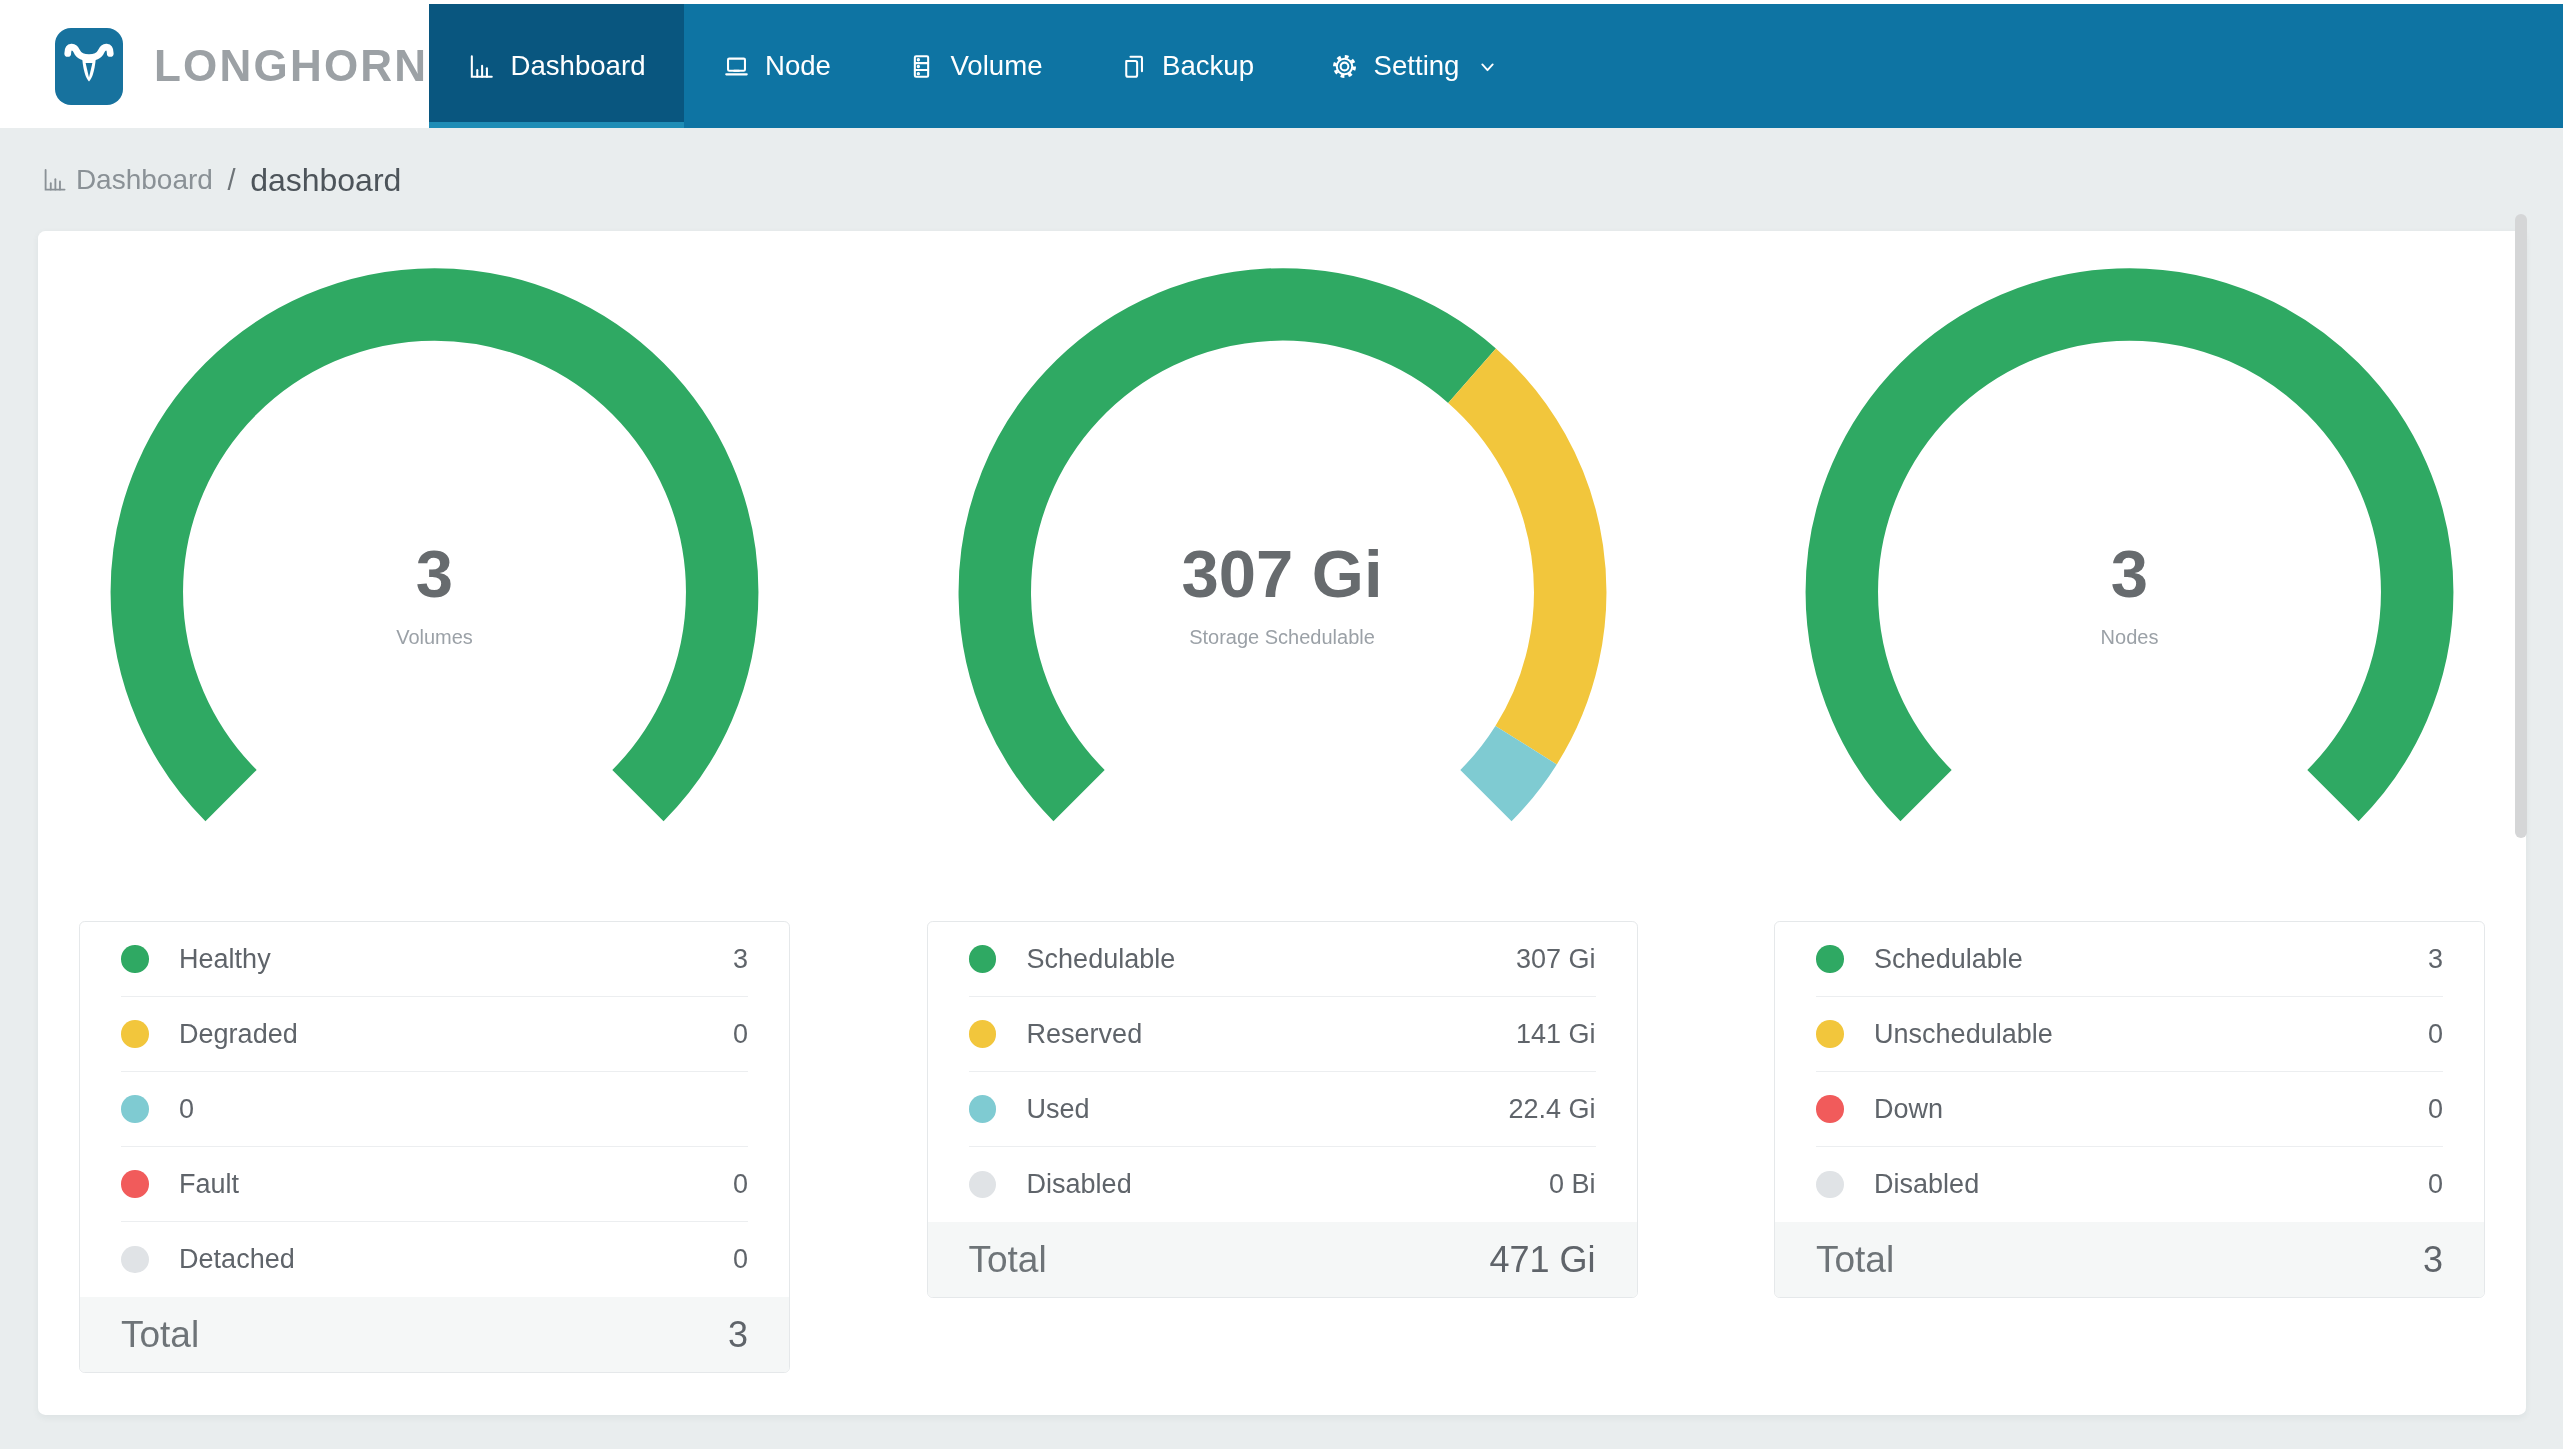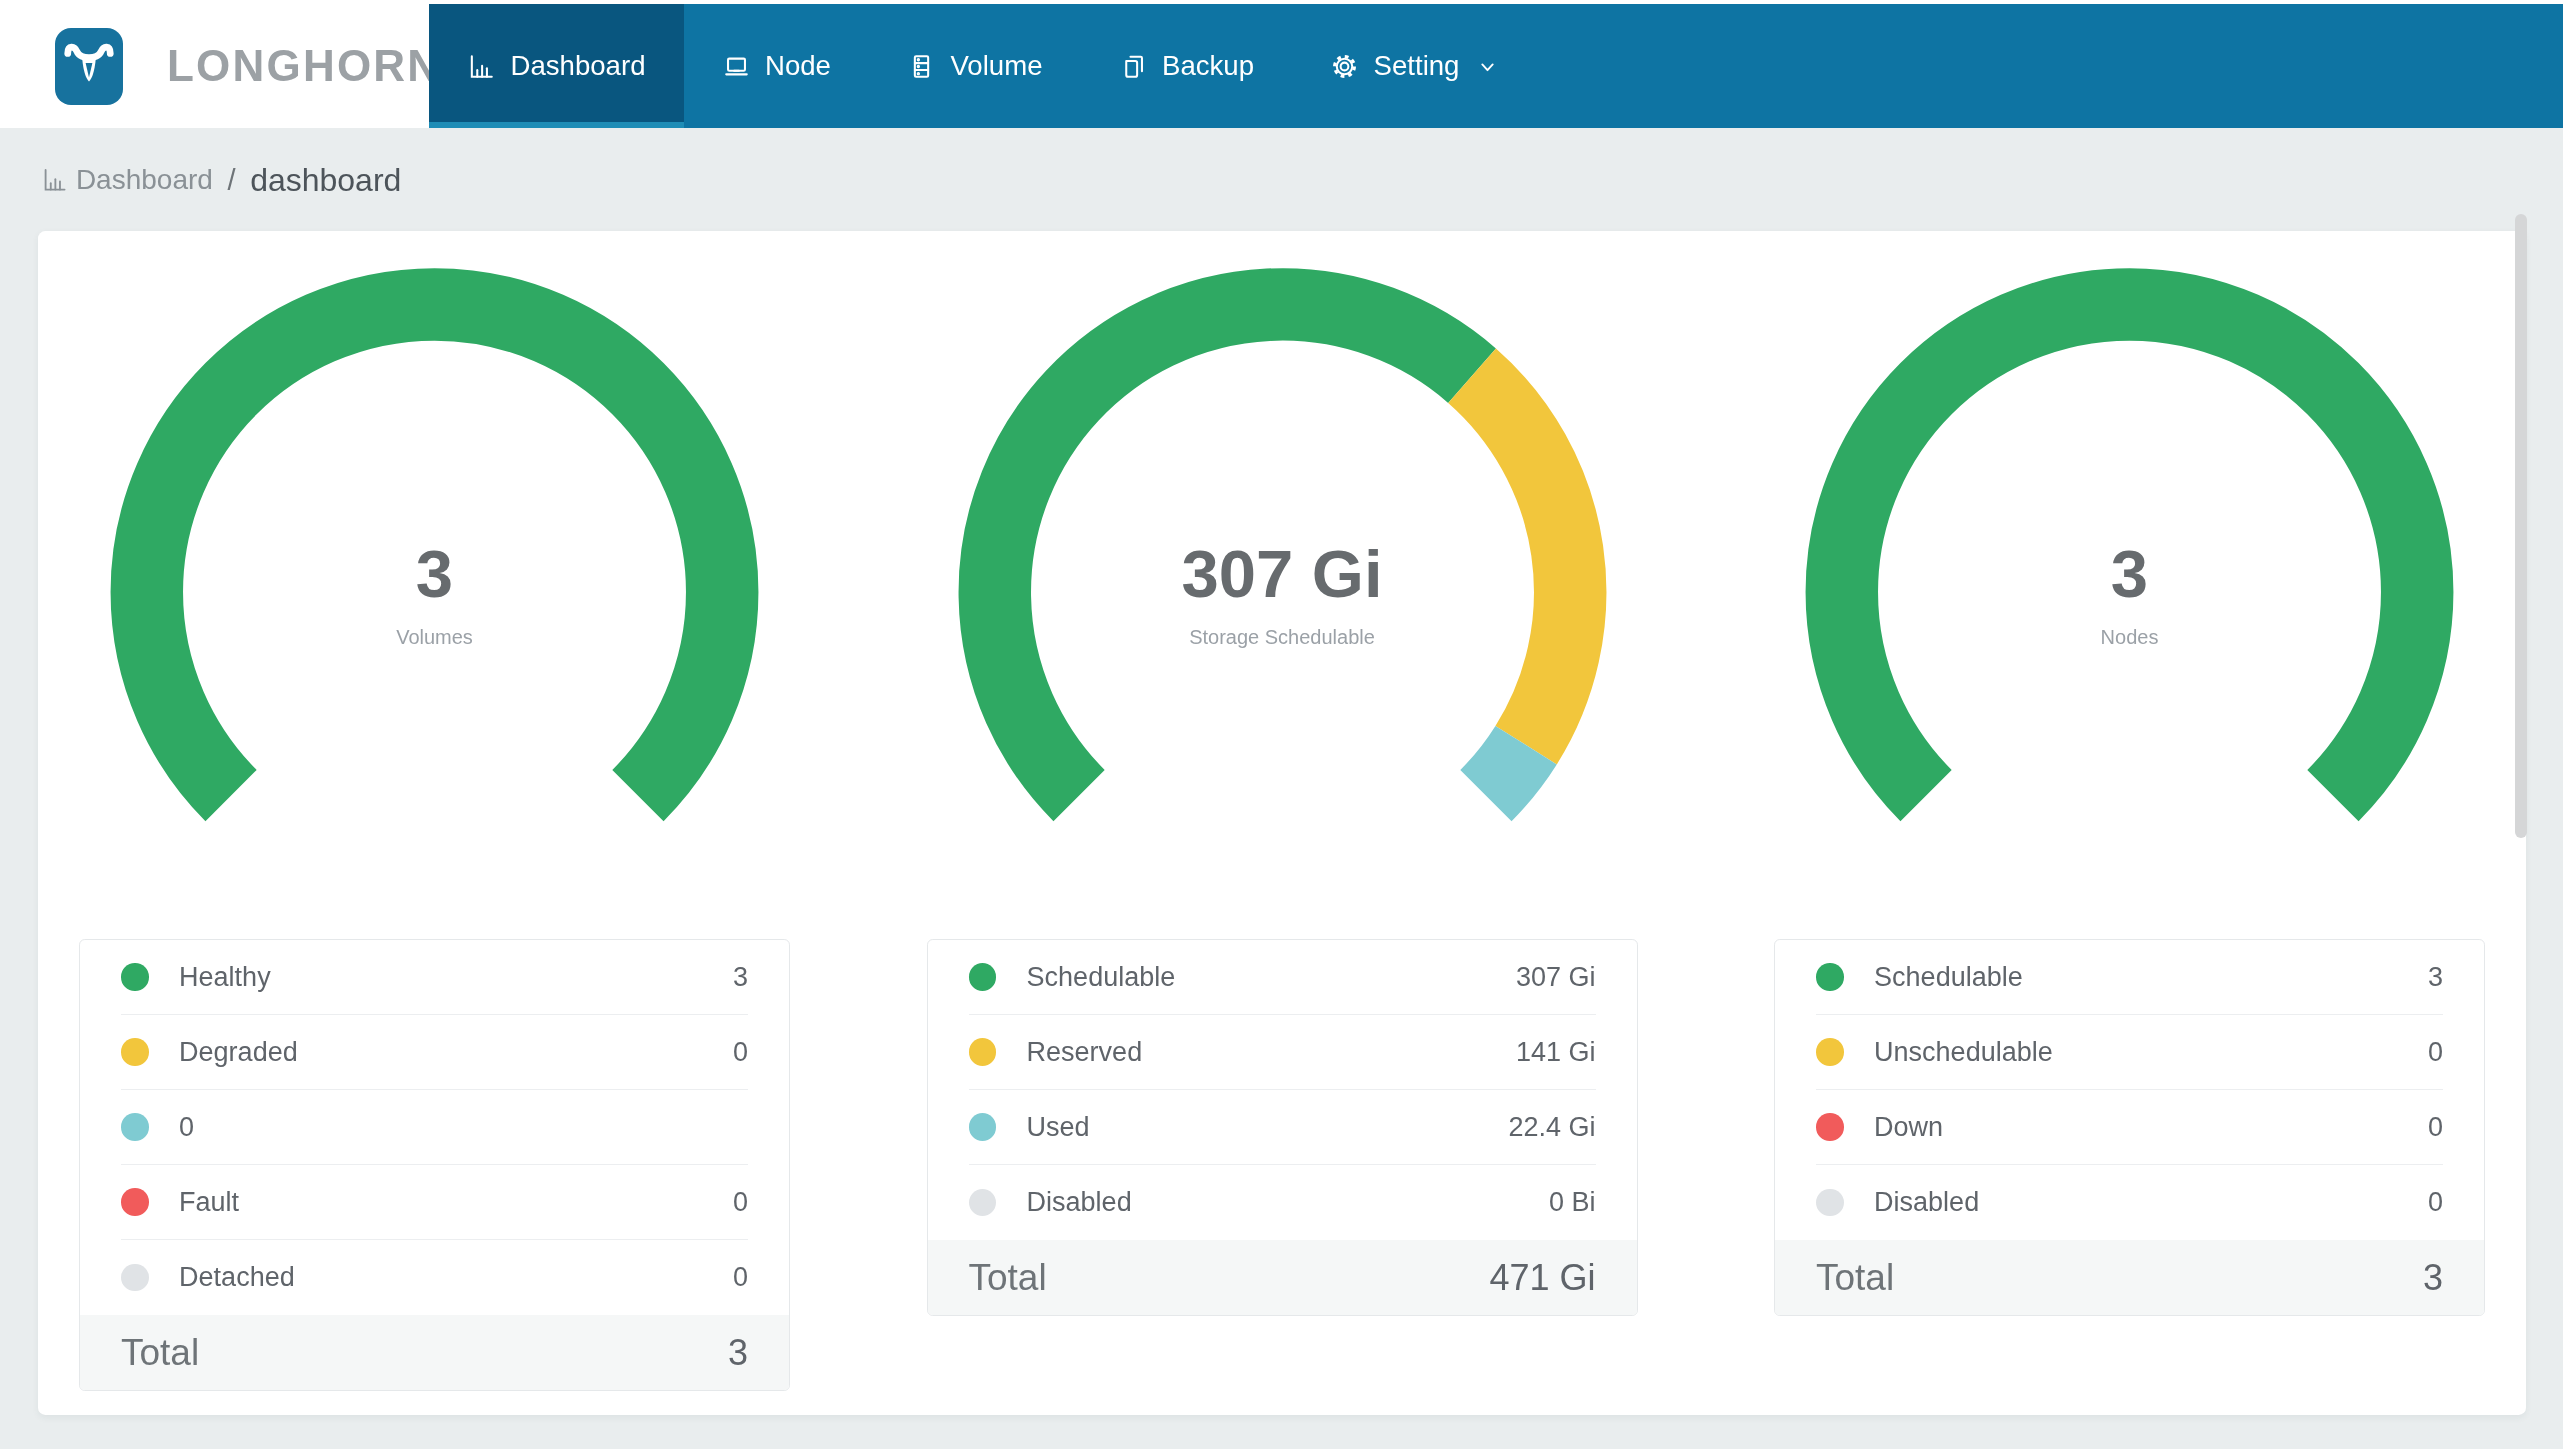--- a/index.html
+++ b/index.html
@@ -11,21 +11,21 @@
   }
   .top-strip { position: absolute; top: 0; left: 0; width: 2563px; height: 4.4px; background: #FFFFFF; z-index: 6; }
 
   
   .navbar {
     position: absolute; top: 4.4px; left: 0; width: 2563px; height: 124px;
     background: #0E74A3; display: flex; z-index: 5;
   }
   .logo-block {
     width: 429px; height: 124px; background: #FFFFFF;
-    display: flex; align-items: center; padding-left: 55px; box-sizing: border-box; gap: 44px;
+    display: flex; align-items: center; padding-left: 55px; box-sizing: border-box; gap: 31px;
     flex: none; cursor: pointer;
   }
   .logo-icon {
     width: 68px; height: 77px; background: #17729E; border-radius: 16px;
     position: relative; flex: none; display: flex; align-items: center; justify-content: center;
   }
   .logo-icon svg { width: 58px; height: 58px; }
   .logo-text { font-size: 44px; font-weight: bold; color: #9CA1A5; letter-spacing: 2.2px; }
 
   .nav-items { display: flex; height: 124px; }
@@ -64,21 +64,21 @@
   .gauge-wrap svg { position: absolute; left: 0; top: 0; }
   .gauge-center {
     position: absolute; left: 0; right: 0; top: 274px;
     display: flex; flex-direction: column; align-items: center; pointer-events: none;
   }
   .gauge-value { font-size: 67px; line-height: 67px; font-weight: bold; color: #676B6E; }
   .gauge-label { font-size: 20px; color: #9BA1A7; margin-top: 19px; }
 
   
   .legend-table {
-    width: 100%; margin-top: 86px; box-sizing: border-box;
+    width: 100%; margin-top: 68px; box-sizing: border-box;
     border: 1.5px solid #E5E8EA; border-radius: 5.8px; overflow: hidden; background: #fff;
   }
   .trow {
     height: 75px; margin: 0 41px;
     display: flex; align-items: center;
     border-bottom: 1.5px solid #ECEEF0; box-sizing: border-box;
   }
   .trow.last { border-bottom: none; }
   .dot { width: 27.6px; height: 27.6px; border-radius: 50%; margin-right: 30.5px; flex: none; background: #ccc; }
   .tlabel { font-size: 27px; color: #5F646A; flex: 1; }

